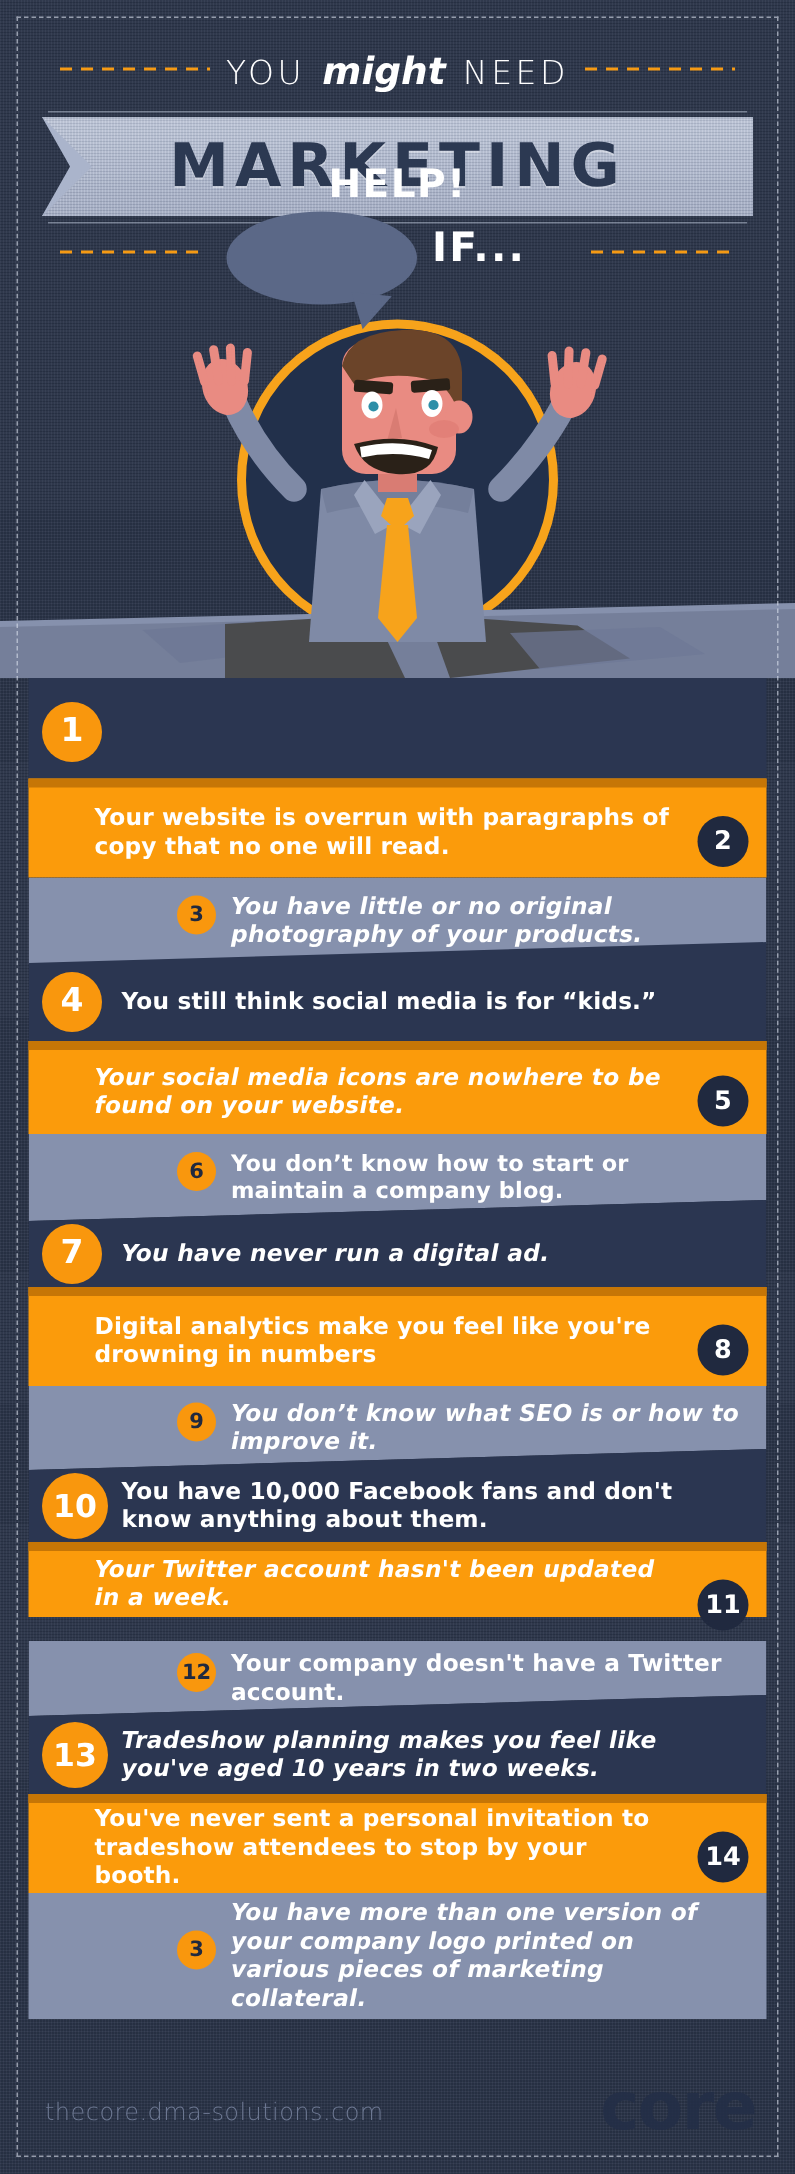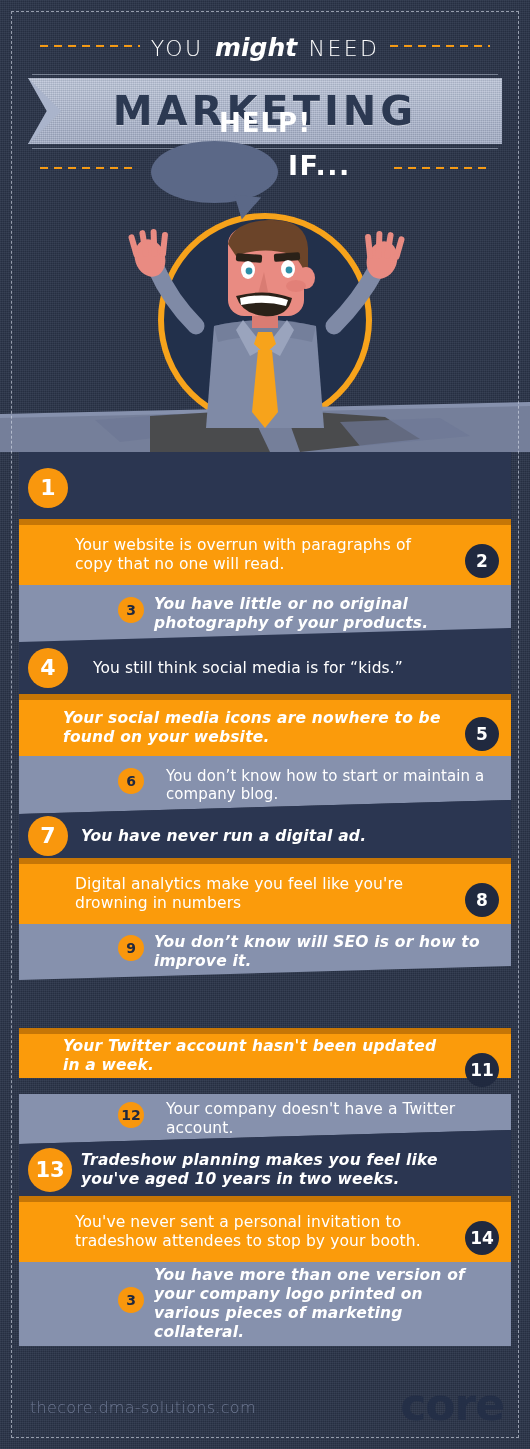--- a/index.html
+++ b/index.html
@@ -117,21 +117,21 @@
   .band-orange{ background:#fb9b0b; border-top:6px solid #c67606; }
   .band-gray{ background:#8691ad; }
 
   .band .txt{
     position:absolute; color:#ffffff;
     line-height:1.22;
   }
   
   .hand .txt{ font-style:italic; font-weight:bold; letter-spacing:.2px; }
   
-  .geo  .txt{ font-weight:400; letter-spacing:.1px;margin-left:12px; }
+  .geo  .txt{ font-weight:700; letter-spacing:.1px; }
 
   
   .badge{
     position:absolute; border-radius:50%;
     display:flex; align-items:center; justify-content:center;
     font-weight:bold; line-height:1; z-index:3;
   }
   .badge-orange{ background:#f9970d; color:#ffffff; }
   .badge-navy  { background:#20293f; color:#ffffff; }
   .badge-orange-sm{ background:#f9970d; color:#20293f; }
@@ -271,21 +271,25 @@
     <div class="band band-navy hand" style="top: 800px; height: 58px; clip-path: polygon(0px 14px, 100% 0px, 100% 100%, 0px 100%);">
       <div class="badge badge-orange" style="width: 40px; height: 40px; font-size: 22px; left: 9px; top: 16px;">7</div>
       <div class="txt" style="left: 62px; right: 28px; font-size: 15.5px; top: 50%; transform: translateY(-50%) translateY(7px);">You have never run a digital ad.</div>
     </div>
     <div class="band band-orange geo" style="top: 858px; height: 66px;">
       <div class="badge badge-navy" style="width: 34px; height: 34px; font-size: 17px; right: 12px; top: 19px;">8</div>
       <div class="txt" style="left: 44px; right: 58px; font-size: 15.5px; top: 50%; transform: translateY(-50%);">Digital analytics make you feel like you're drowning in numbers</div>
     </div>
     <div class="band band-gray hand" style="top: 924px; height: 56px; clip-path: polygon(0px 0px, 100% 0px, 100% calc(100% - 14px), 0px 100%);">
       <div class="badge badge-orange-sm" style="width: 26px; height: 26px; font-size: 14px; left: 99px; top: 11px;">9</div>
-      <div class="txt" style="left: 135px; right: 18px; font-size: 15.5px; top: 50%; transform: translateY(-50%);">You don’t know will SEO is or how to improve it.</div>
+      <div class="txt" style="left: 135px; right: 18px; font-size: 15.5px; top: 50%; transform: translateY(-50%);">You don’t know what SEO is or how to improve it.</div>
+    </div>
+    <div class="band band-navy geo" style="top: 966px; height: 62px; clip-path: polygon(0px 14px, 100% 0px, 100% 100%, 0px 100%);">
+      <div class="badge badge-orange" style="width: 44px; height: 44px; font-size: 21px; left: 9px; top: 16px;">10</div>
+      <div class="txt" style="left: 62px; right: 28px; font-size: 15.5px; top: 50%; transform: translateY(-50%) translateY(7px);">You have 10,000 Facebook fans and don't know anything about them.</div>
     </div>
     <div class="band band-orange hand" style="top: 1028px; height: 50px;">
       <div class="badge badge-navy" style="width: 34px; height: 34px; font-size: 17px; right: 12px; top: 19px;">11</div>
       <div class="txt" style="left: 44px; right: 58px; font-size: 15.5px; top: 50%; transform: translateY(-50%);">Your Twitter account hasn't been updated in a week.</div>
     </div>
     <div class="band band-gray geo" style="top: 1094px; height: 50px; clip-path: polygon(0px 0px, 100% 0px, 100% calc(100% - 14px), 0px 100%);">
       <div class="badge badge-orange-sm" style="width: 26px; height: 26px; font-size: 14px; left: 99px; top: 8px;">12</div>
       <div class="txt" style="left: 135px; right: 18px; font-size: 15.5px; top: 50%; transform: translateY(-50%);">Your company doesn't have a Twitter account.</div>
     </div>
     <div class="band band-navy hand" style="top: 1130px; height: 66px; clip-path: polygon(0px 14px, 100% 0px, 100% 100%, 0px 100%);">

